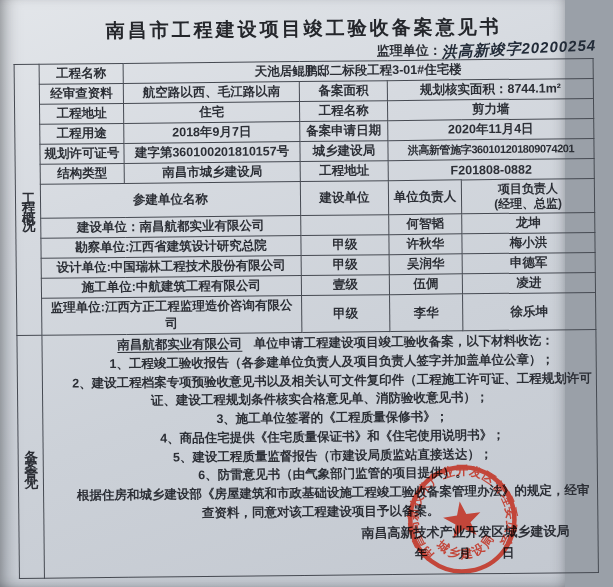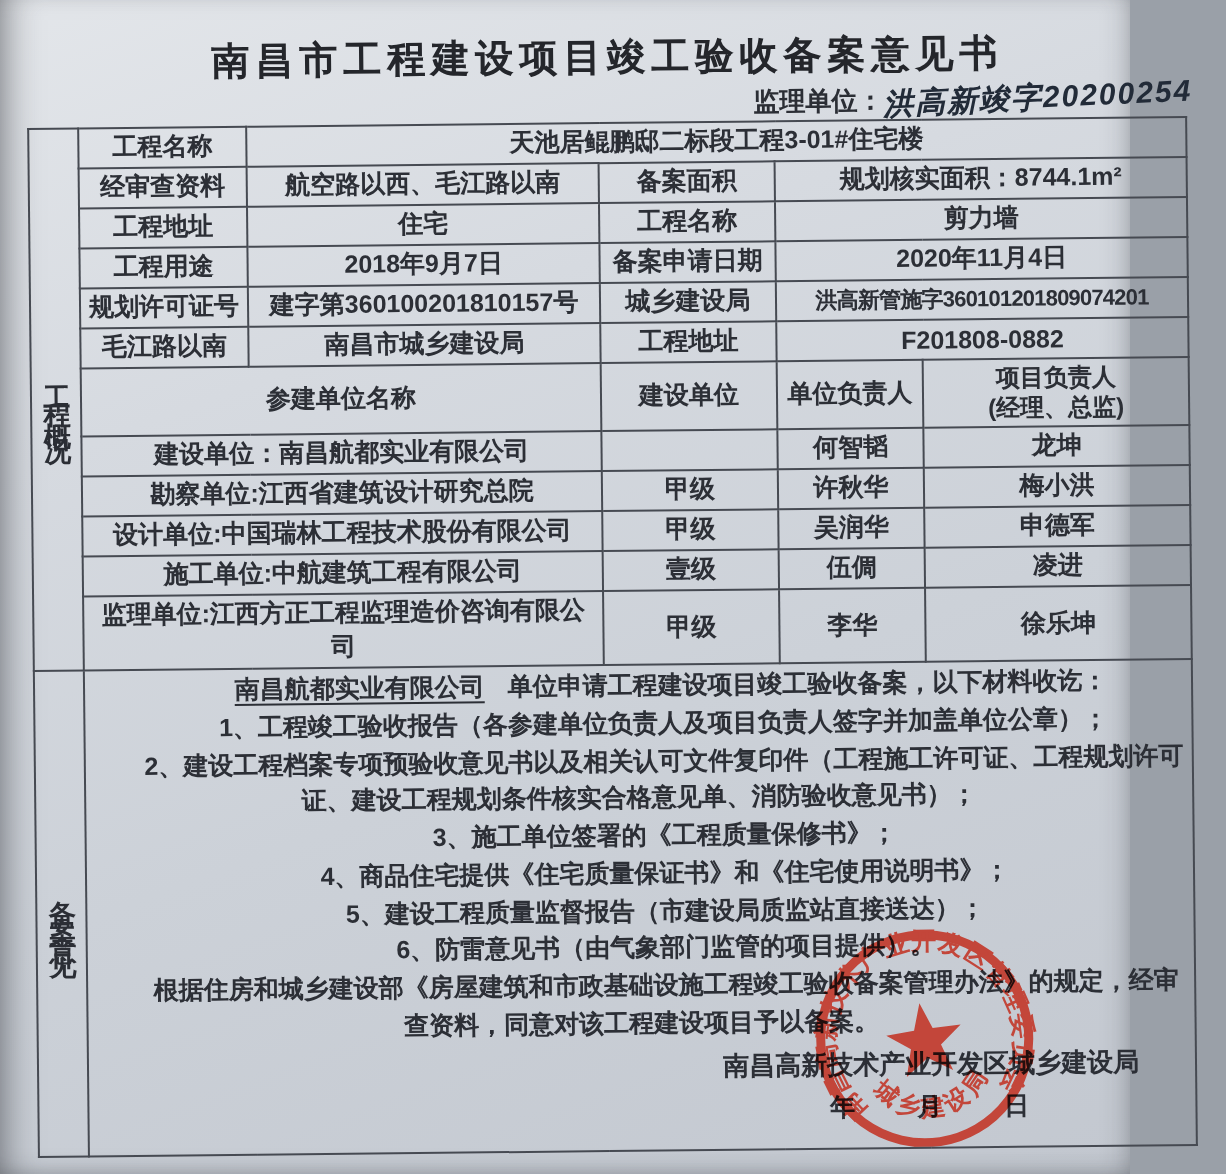--- a/index.html
+++ b/index.html
@@ -122,21 +122,21 @@
     </tr>
 
     <tr class="r">
       <td>规划许可证号</td>
       <td>建字第360100201810157号</td>
       <td>城乡建设局</td>
       <td colspan="2" class="long-no">洪高新管施字360101201809074201</td>
     </tr>
 
     <tr class="r">
-      <td>毛江路以南</td>
+      <td>结构类型</td>
       <td>南昌市城乡建设局</td>
       <td>工程地址</td>
       <td colspan="2">F201808-0882</td>
     </tr>
 
     <tr class="r-head">
       <td colspan="2">参建单位名称</td>
       <td>建设单位</td>
       <td>单位负责人</td>
       <td>

